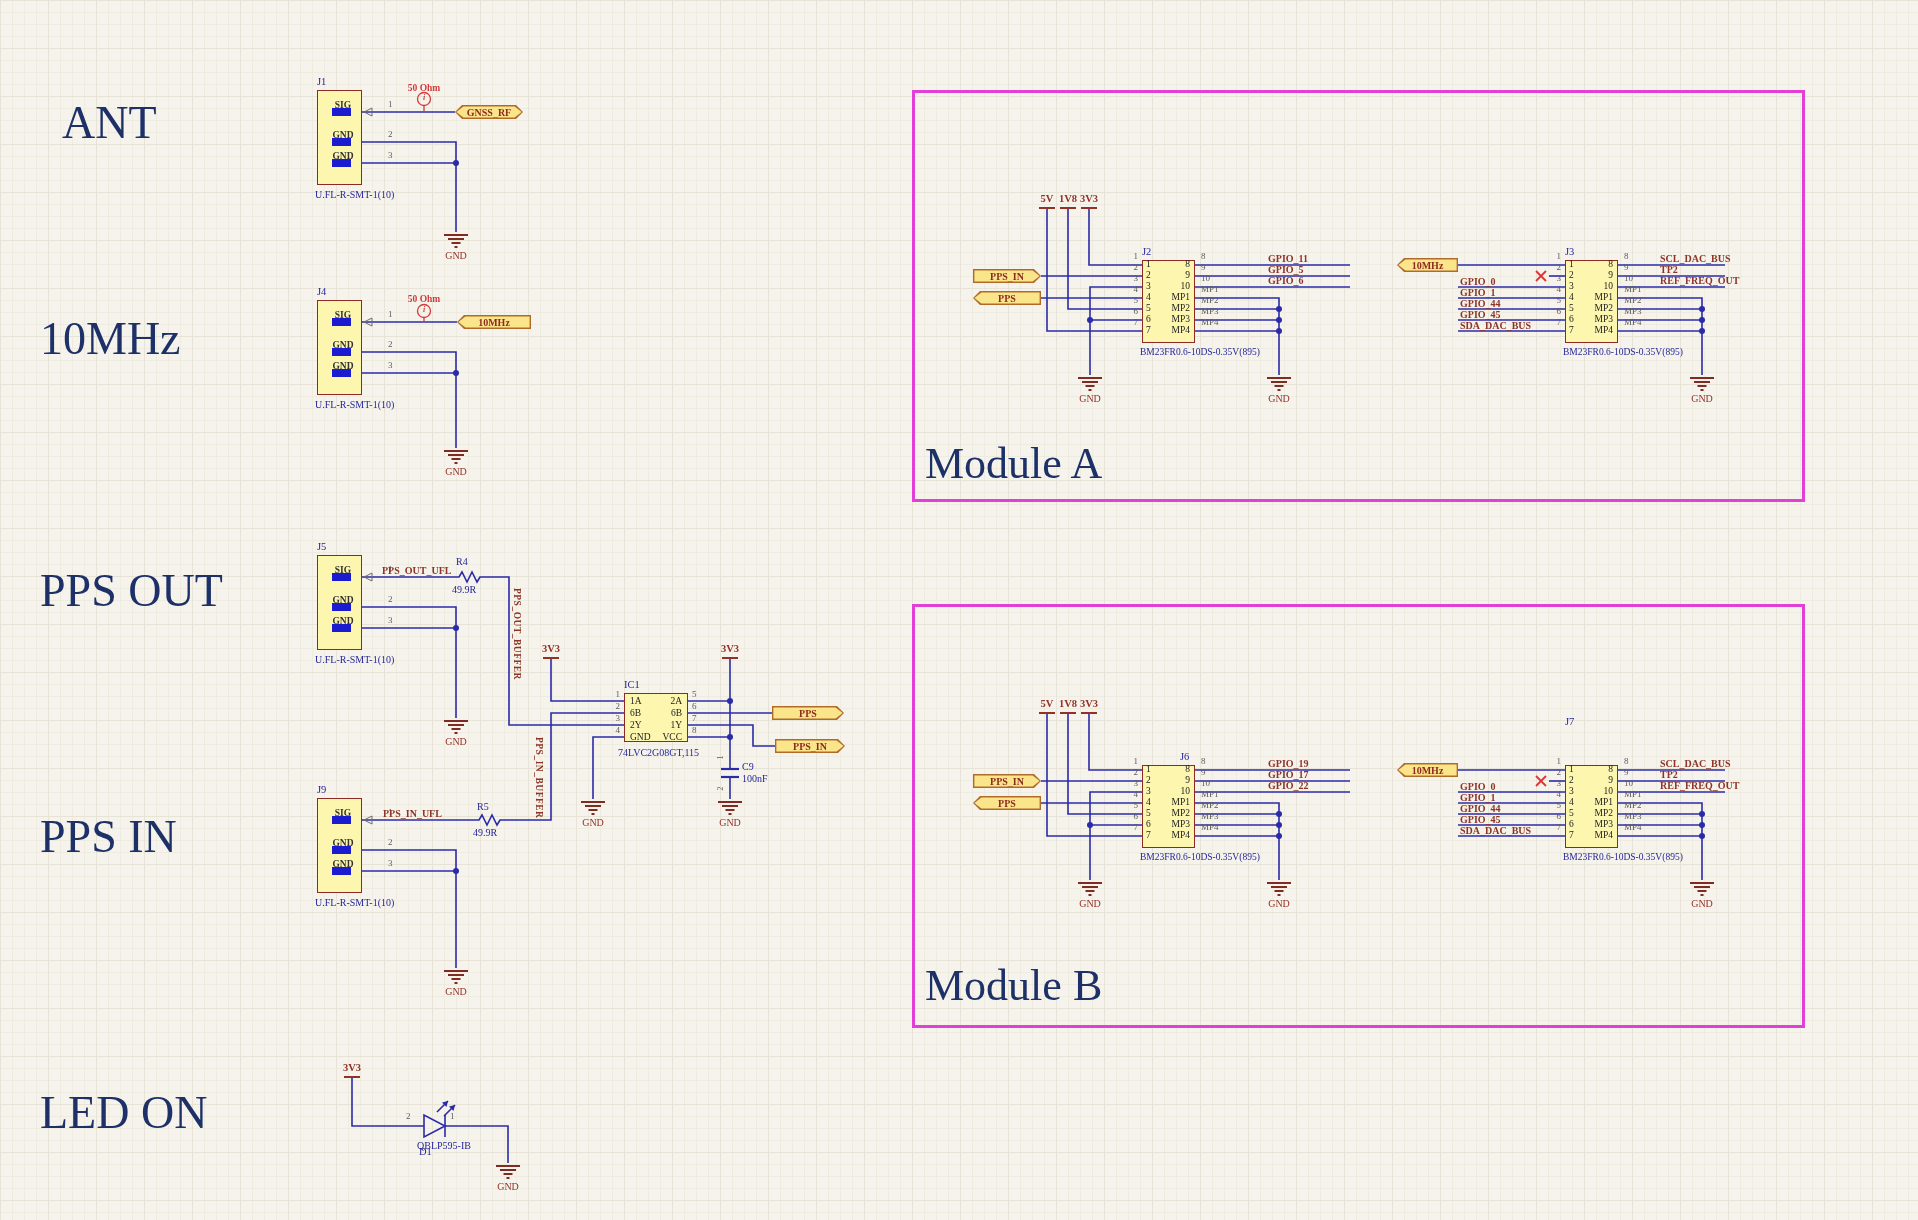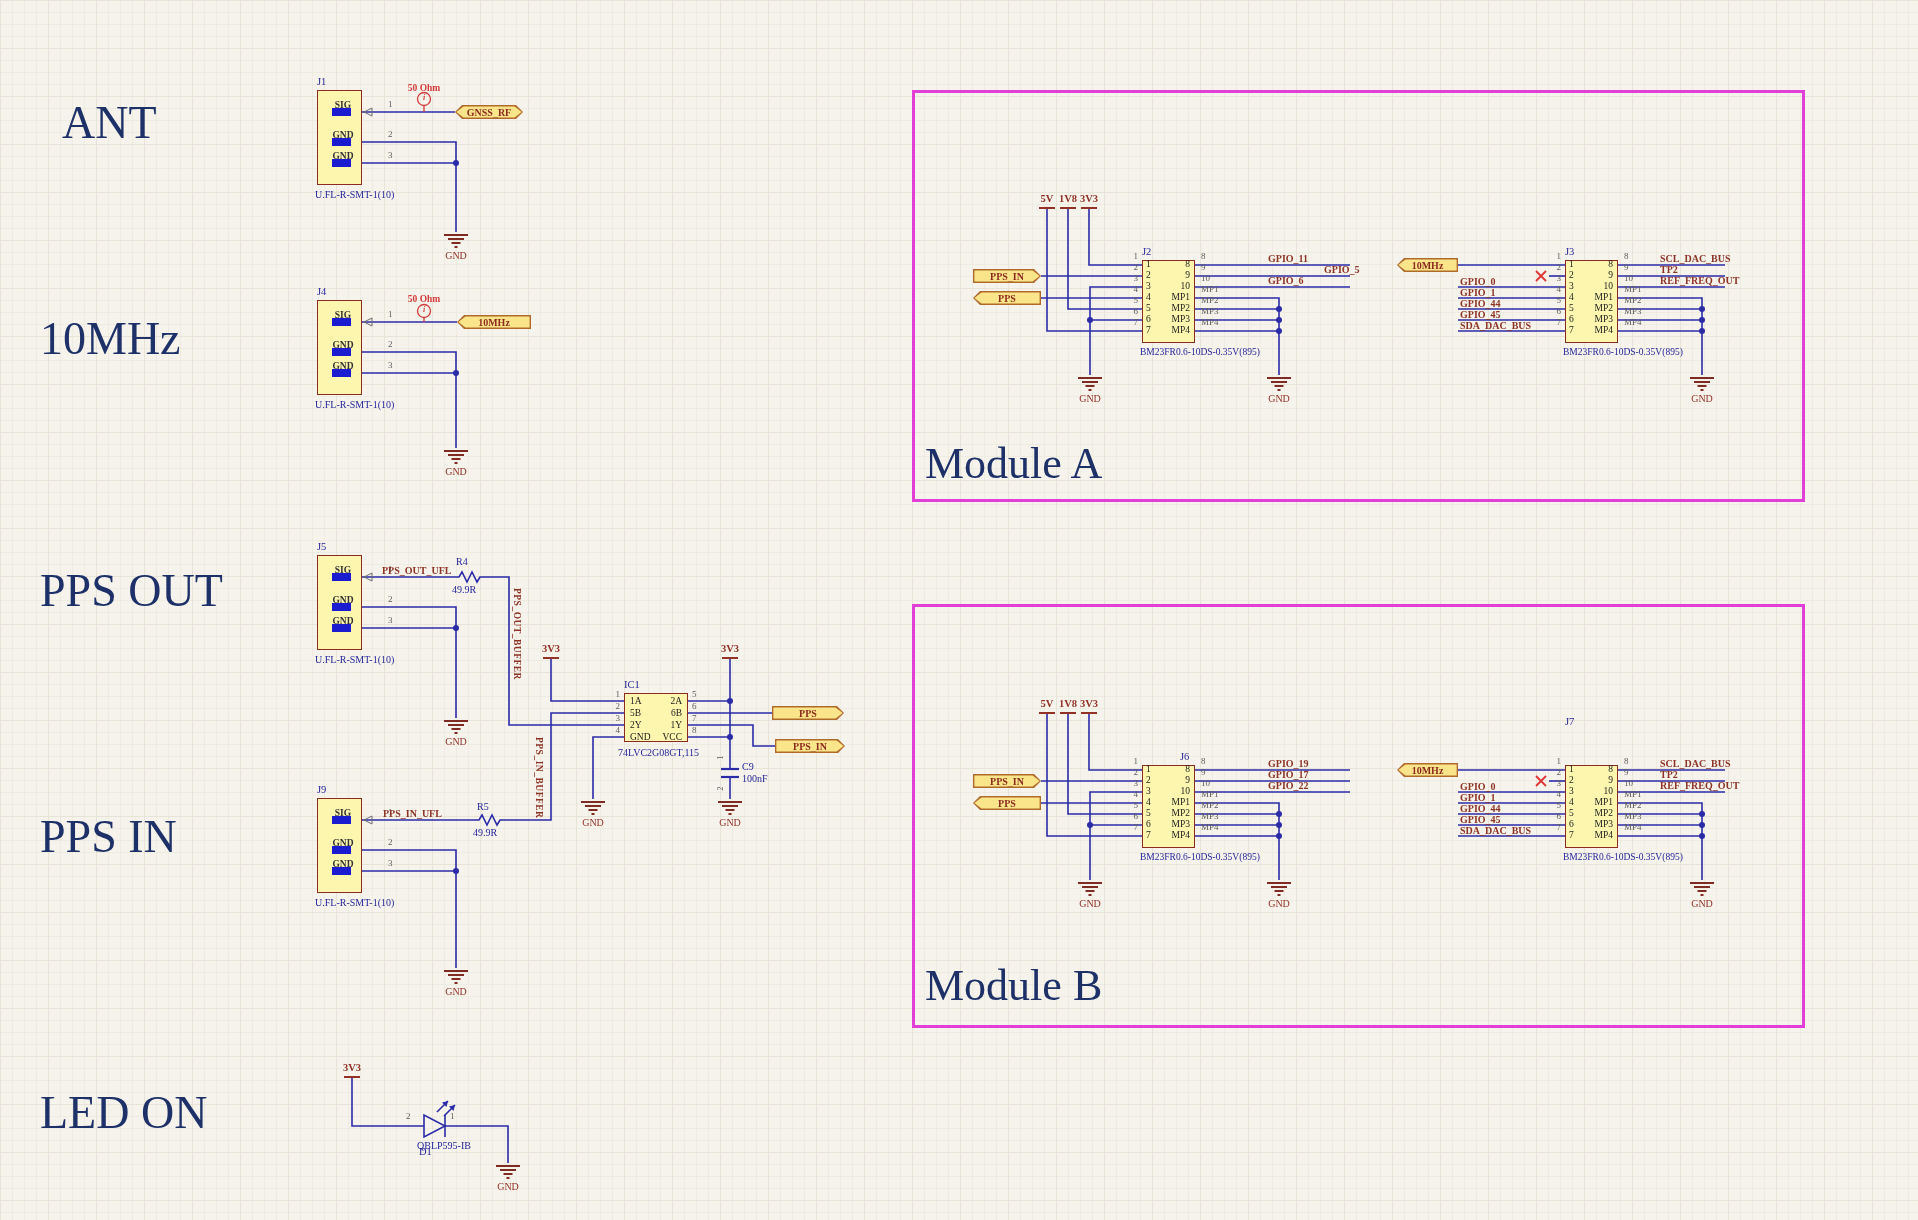--- a/index.html
+++ b/index.html
@@ -331,21 +331,21 @@
 <div class="t pnum" style="left:388px;top:859px">3</div>
 <div class="t val" style="left:315px;top:897px">U.FL-R-SMT-1(10)</div>
 <div class="t net" style="left:383px;top:808px">PPS_IN_UFL</div>
 <div class="t val" style="left:477px;top:801px">R5</div>
 <div class="t val" style="left:473px;top:827px">49.9R</div>
 <div class="t vnet" style="left:534px;top:737px;height:90px">PPS_IN_BUFFER</div>
 
 <div class="t ref" style="left:624px;top:679px">IC1</div>
 <div class="box" style="left:624px;top:693px;width:64px;height:49px"></div>
 <div class="t pincol12" style="left:630px;top:695px;width:26px">1A
-5B
+6B
 2Y
 GND</div>
 <div class="t pincol12" style="left:640px;top:695px;width:42px;text-align:right">2A
 6B
 1Y
 VCC</div>
 <div class="t numcol12" style="left:602px;top:688px;width:18px;text-align:right">1
 2
 3
 4</div>
@@ -402,21 +402,21 @@
 7</div>
 <div class="t numcol" style="left:1201px;top:251px;width:30px">8
 9
 10
 MP1
 MP2
 MP3
 MP4</div>
 <div class="t val" style="left:1140px;top:347px;font-size:9.5px">BM23FR0.6-10DS-0.35V(895)</div>
 <div class="t net" style="left:1268px;top:253px">GPIO_11</div>
-<div class="t net" style="left:1324px;top:264px">GPIO_5</div>
+<div class="t net" style="left:1268px;top:264px">GPIO_5</div>
 <div class="t net" style="left:1268px;top:275px">GPIO_6</div>
 
 <div class="port tl" style="left:1397px;top:258px;width:61px">
       <div class="in tl">10MHz</div>
     </div>
 <div class="t ref" style="left:1565px;top:246px">J3</div>
 <div class="box" style="left:1565px;top:260px;width:53px;height:83px"></div>
 <div class="t pincol" style="left:1569px;top:259px;width:12px">1
 2
 3

